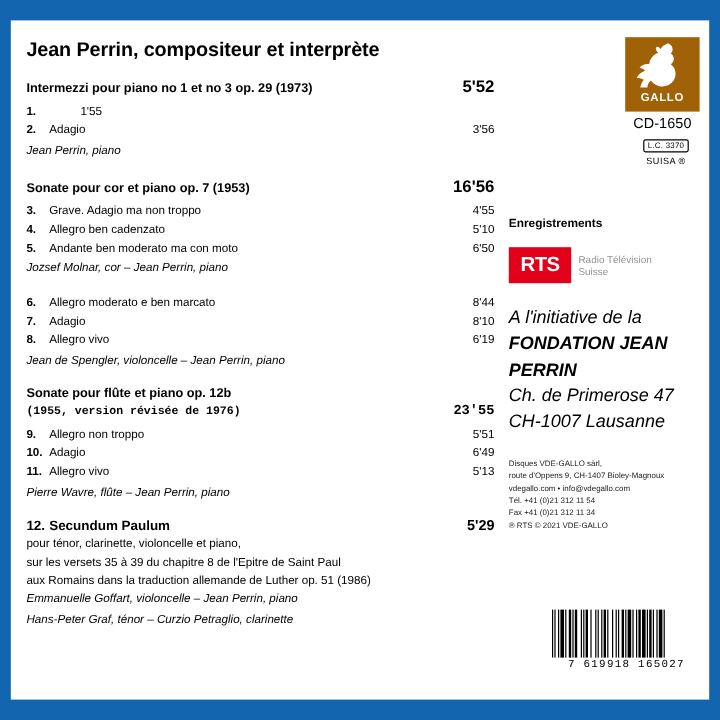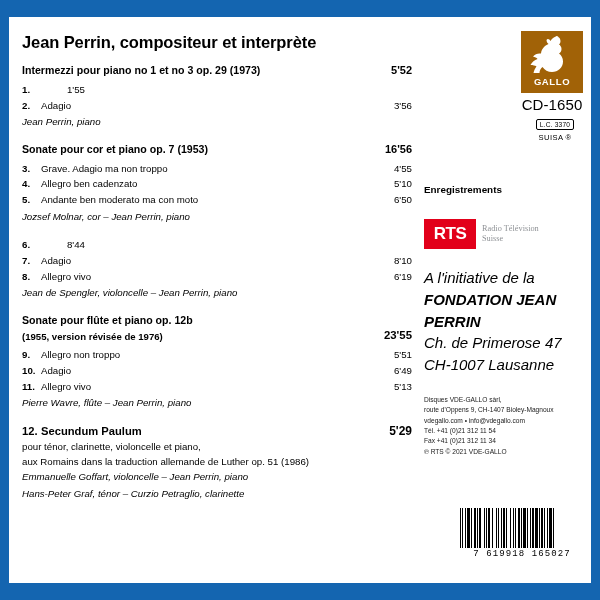--- a/index.html
+++ b/index.html
@@ -79,21 +79,21 @@
     flex: 1 1 auto;
     padding-right: 6px;
   }
   .work-head .wh-dur {
     flex: 0 0 auto;
     width: 44px;
     text-align: right;
     font-size: 12px;
   }
   .work-head.big .wh-dur {
-    font-size: 11px;
+    font-size: 14px;
   }
   .work-sub {
     font-size: 9.6px;
     font-weight: bold;
     line-height: 1.3;
     margin-top: 1px;
   }
   .tracks {
     margin-top: 4px;
   }
@@ -170,21 +170,21 @@
     text-align: center;
     color: #ffffff;
     font-size: 9.5px;
     font-weight: bold;
     letter-spacing: 0.6px;
   }
   .cat-no {
     margin-left: 97px;
     width: 62px;
     text-align: center;
-    font-size: 15px;
+    font-size: 12px;
     margin-top: 3px;
     letter-spacing: 0.1px;
   }
   .lc-box {
     margin-left: 112px;
     margin-top: 6px;
     width: 36px;
     border: 1px solid #000;
     border-radius: 2px;
     font-size: 6.6px;
@@ -200,21 +200,21 @@
     font-size: 7.6px;
     letter-spacing: 0.4px;
   }
 
   .enreg-title {
     margin-top: 42px;
     font-size: 9.9px;
     font-weight: bold;
   }
   .rts-row {
-    margin-top: 24px;
+    margin-top: 14px;
     display: flex;
     align-items: center;
   }
   .rts-badge {
     width: 52px;
     height: 30px;
     background: #e2001a;
     color: #ffffff;
     font-weight: bold;
     font-size: 17px;
@@ -326,20 +326,21 @@
           <div class="t-dur">6'50</div>
         </div>
       </div>
       <div class="performers">Jozsef Molnar, cor – Jean Perrin, piano</div>
     </div>
 
     <div class="work">
       <div class="tracks">
         <div class="track">
           <div class="t-num">6.</div>
+          <div class="t-name">Allegro moderato e ben marcato</div>
           <div class="t-dur">8'44</div>
         </div>
         <div class="track">
           <div class="t-num">7.</div>
           <div class="t-name">Adagio</div>
           <div class="t-dur">8'10</div>
         </div>
         <div class="track">
           <div class="t-num">8.</div>
           <div class="t-name">Allegro vivo</div>
@@ -347,21 +348,21 @@
         </div>
       </div>
       <div class="performers">Jean de Spengler, violoncelle – Jean Perrin, piano</div>
     </div>
 
     <div class="work">
       <div class="work-head big">
         <div class="wh-title">Sonate pour flûte et piano op. 12b</div>
         <div class="wh-dur"></div>
       </div>
-      <div class="work-sub" style="display:flex;align-items:flex-end;">
+      <div class="work-sub" style="display:flex;align-items:center;font-family:Liberation Mono, monospace;">
         <div style="flex:1 1 auto;">(1955, version révisée de 1976)</div>
         <div style="flex:0 0 auto;width:44px;text-align:right;font-size:11.4px;">23'55</div>
       </div>
       <div class="tracks">
         <div class="track">
           <div class="t-num">9.</div>
           <div class="t-name">Allegro non troppo</div>
           <div class="t-dur">5'51</div>
         </div>
         <div class="track">
@@ -378,20 +379,21 @@
       <div class="performers">Pierre Wavre, flûte – Jean Perrin, piano</div>
     </div>
 
     <div class="work lastblock">
       <div class="work-head">
         <div class="wh-num">12.</div>
         <div class="wh-title">Secundum Paulum</div>
         <div class="wh-dur">5'29</div>
       </div>
       <div class="desc">pour ténor, clarinette, violoncelle et piano,</div>
+      <div class="desc">sur les versets 35 à 39 du chapitre 8 de l'Epitre de Saint Paul</div>
       <div class="desc">aux Romains dans la traduction allemande de Luther op. 51 (1986)</div>
       <div class="performers" style="margin-top:0;">Emmanuelle Goffart, violoncelle – Jean Perrin, piano</div>
       <div class="performers">Hans-Peter Graf, ténor – Curzio Petraglio, clarinette</div>
     </div>
 
   </div>
 
   <div id="right-col">
 
     <div class="gallo-logo">
@@ -403,21 +405,21 @@
 
     <div class="cat-no">CD-1650</div>
 
     <div class="lc-box">L.C. 3370</div>
     <div class="suisa">SUISA ®</div>
 
     <div class="enreg-title">Enregistrements</div>
 
     <div class="rts-row">
       <div class="rts-badge">RTS</div>
-      <div class="rts-sub" style="white-space:pre-line;font-family:Liberation Serif, serif;">Radio Télévision
+      <div class="rts-sub" style="white-space:pre-line;">Radio Télévision
 Suisse</div>
     </div>
 
     <div class="initiative">
       <div>A l'initiative de la</div>
       <div class="b">FONDATION JEAN PERRIN</div>
       <div>Ch. de Primerose 47</div>
       <div>CH-1007 Lausanne</div>
     </div>
 

